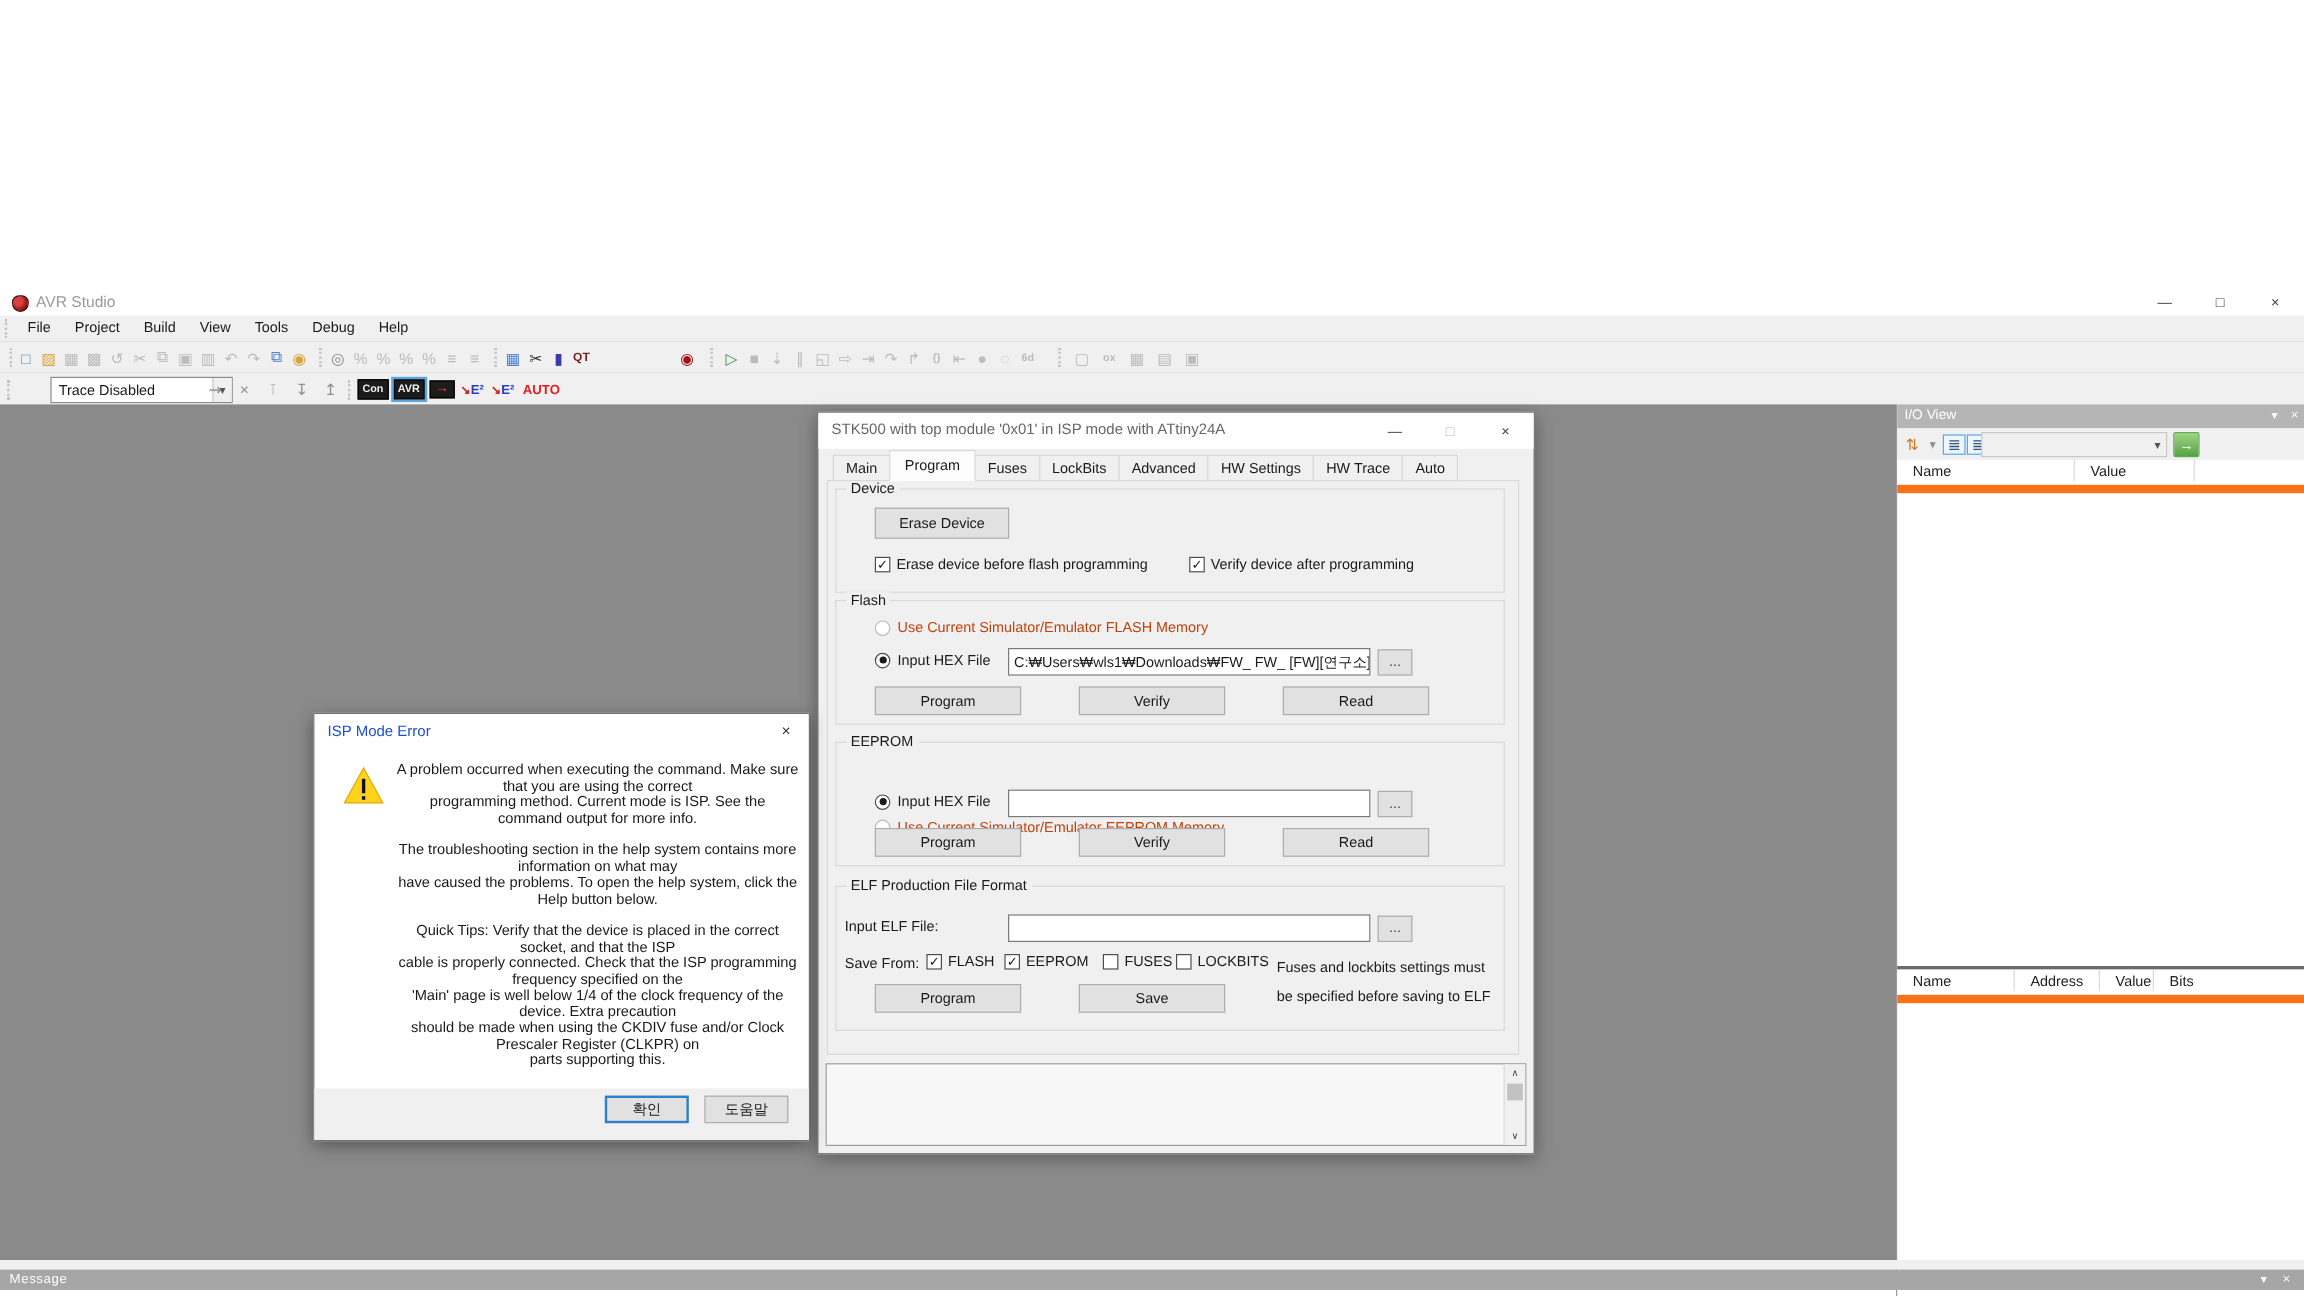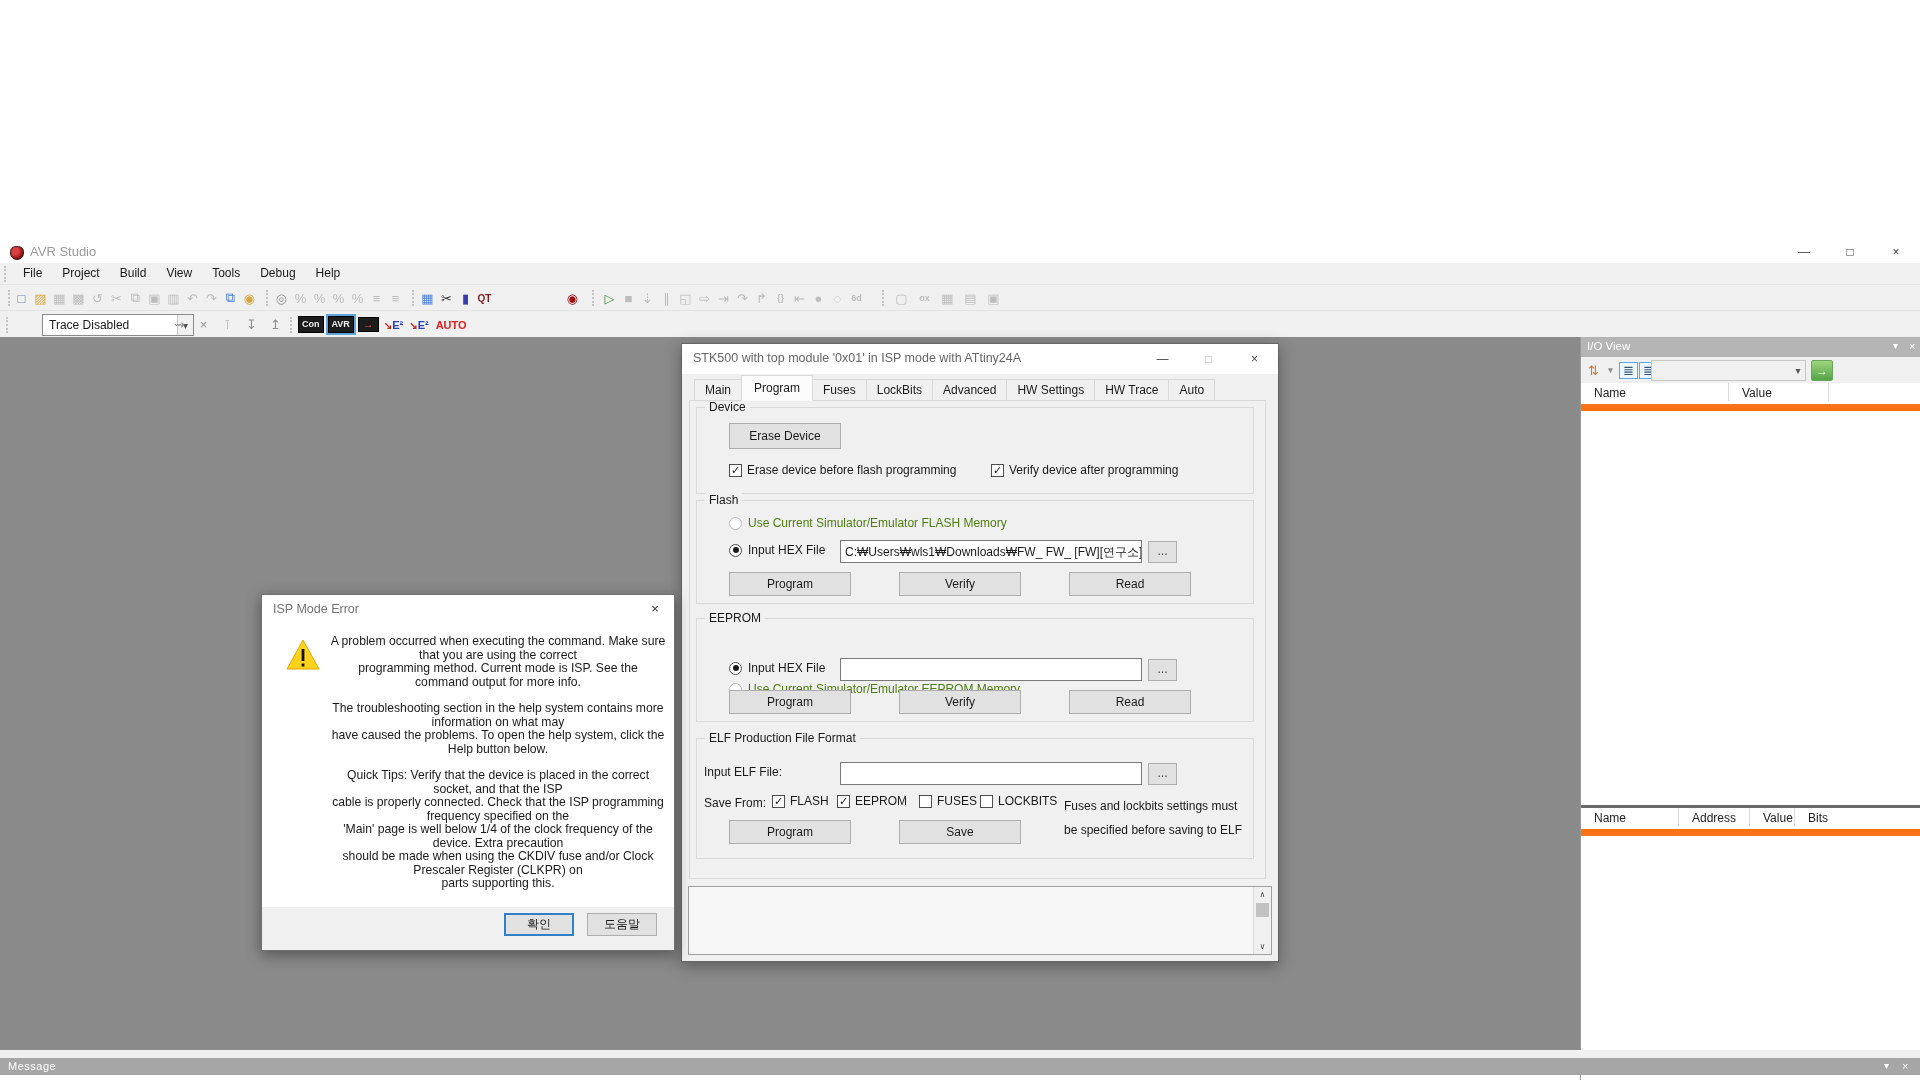--- a/index.html
+++ b/index.html
@@ -92,38 +92,38 @@
   .btnrow .btn{position:static;width:122px;height:24px;}
   .cbline{position:absolute;display:flex;align-items:center;gap:5px;z-index:2;}
   .cbox{width:13px;height:13px;background:#fff;border:1px solid #4d4d4d;display:inline-flex;
         align-items:center;justify-content:center;font-size:11px;color:#1a1a1a;box-sizing:border-box;}
   .cbox.on::after{content:"✓";}
   .radio{width:13px;height:13px;border-radius:50%;border:1px solid #4d4d4d;background:#fff;
          display:inline-flex;align-items:center;justify-content:center;box-sizing:border-box;}
   .radio.sel::after{content:"";width:6px;height:6px;border-radius:50%;background:#1a1a1a;}
   .radio.off{border-color:#b9b9b9;}
   .radioline{position:absolute;display:flex;align-items:center;gap:6px;z-index:2;}
-  .gtext{color:#4d7c0f;}
+  .gtext{color:#c2410c;}
   .field{position:absolute;background:#fff;border:1px solid #7a7a7a;height:23px;box-sizing:border-box;
          padding:3px 4px;white-space:nowrap;overflow:hidden;z-index:2;}
   .browse{position:absolute;width:29px;height:22px;background:#e1e1e1;border:1px solid #adadad;
           text-align:center;line-height:18px;color:#444;box-sizing:border-box;z-index:2;}
   .note{position:absolute;width:180px;line-height:24px;color:#1a1a1a;z-index:2;}
   .logbox{position:absolute;left:6px;top:542px;width:584px;height:69px;background:#f7f7f7;
           border:1px solid #9f9f9f;box-sizing:border-box;}
   .logbox .lines{position:absolute;left:4px;top:2px;right:20px;line-height:12.5px;}
   .logline{white-space:nowrap;overflow:hidden;}
   .vsb{position:absolute;right:0;top:0;bottom:0;width:17px;background:#f0f0f0;border-left:1px solid #dcdcdc;}
   .vsb .arr{position:absolute;left:0;width:17px;height:15px;text-align:center;font-size:8px;color:#444;line-height:15px;}
   .vsb .thumb{position:absolute;left:2px;top:16px;width:13px;height:14px;background:#c2c2c2;}
 
   
   .err{top:594px;left:261px;width:412px;height:355px;background:#fff;border:1px solid #707070;
        box-shadow:0 4px 14px rgba(0,0,0,.4);z-index:10;}
-  .err-title{position:absolute;left:11px;top:7px;font-size:12.5px;color:#737373;}
+  .err-title{position:absolute;left:11px;top:7px;font-size:12.5px;color:#1d4ed8;}
   .err-close{position:absolute;right:8px;top:4px;width:22px;height:20px;text-align:center;line-height:20px;color:#333;font-size:13px;}
   .err-icon{position:absolute;left:24px;top:44px;}
   .err-text{position:absolute;left:62px;top:40px;width:348px;font-size:12.2px;line-height:13.5px;color:#1a1a1a;text-align:center;}
   .err-text .para{white-space:pre-line;margin:0 0 13px 0;}
   .err-footer{position:absolute;left:0;right:0;bottom:0;height:43px;background:#f0f0f0;}
   .err-btn{top:318px;width:70px;height:23px;font-size:12px;z-index:2;}
   .err-ok{left:242px;border:2px solid #2f7fc9;}
   .err-help{left:325px;}
 </style>
 </head>

